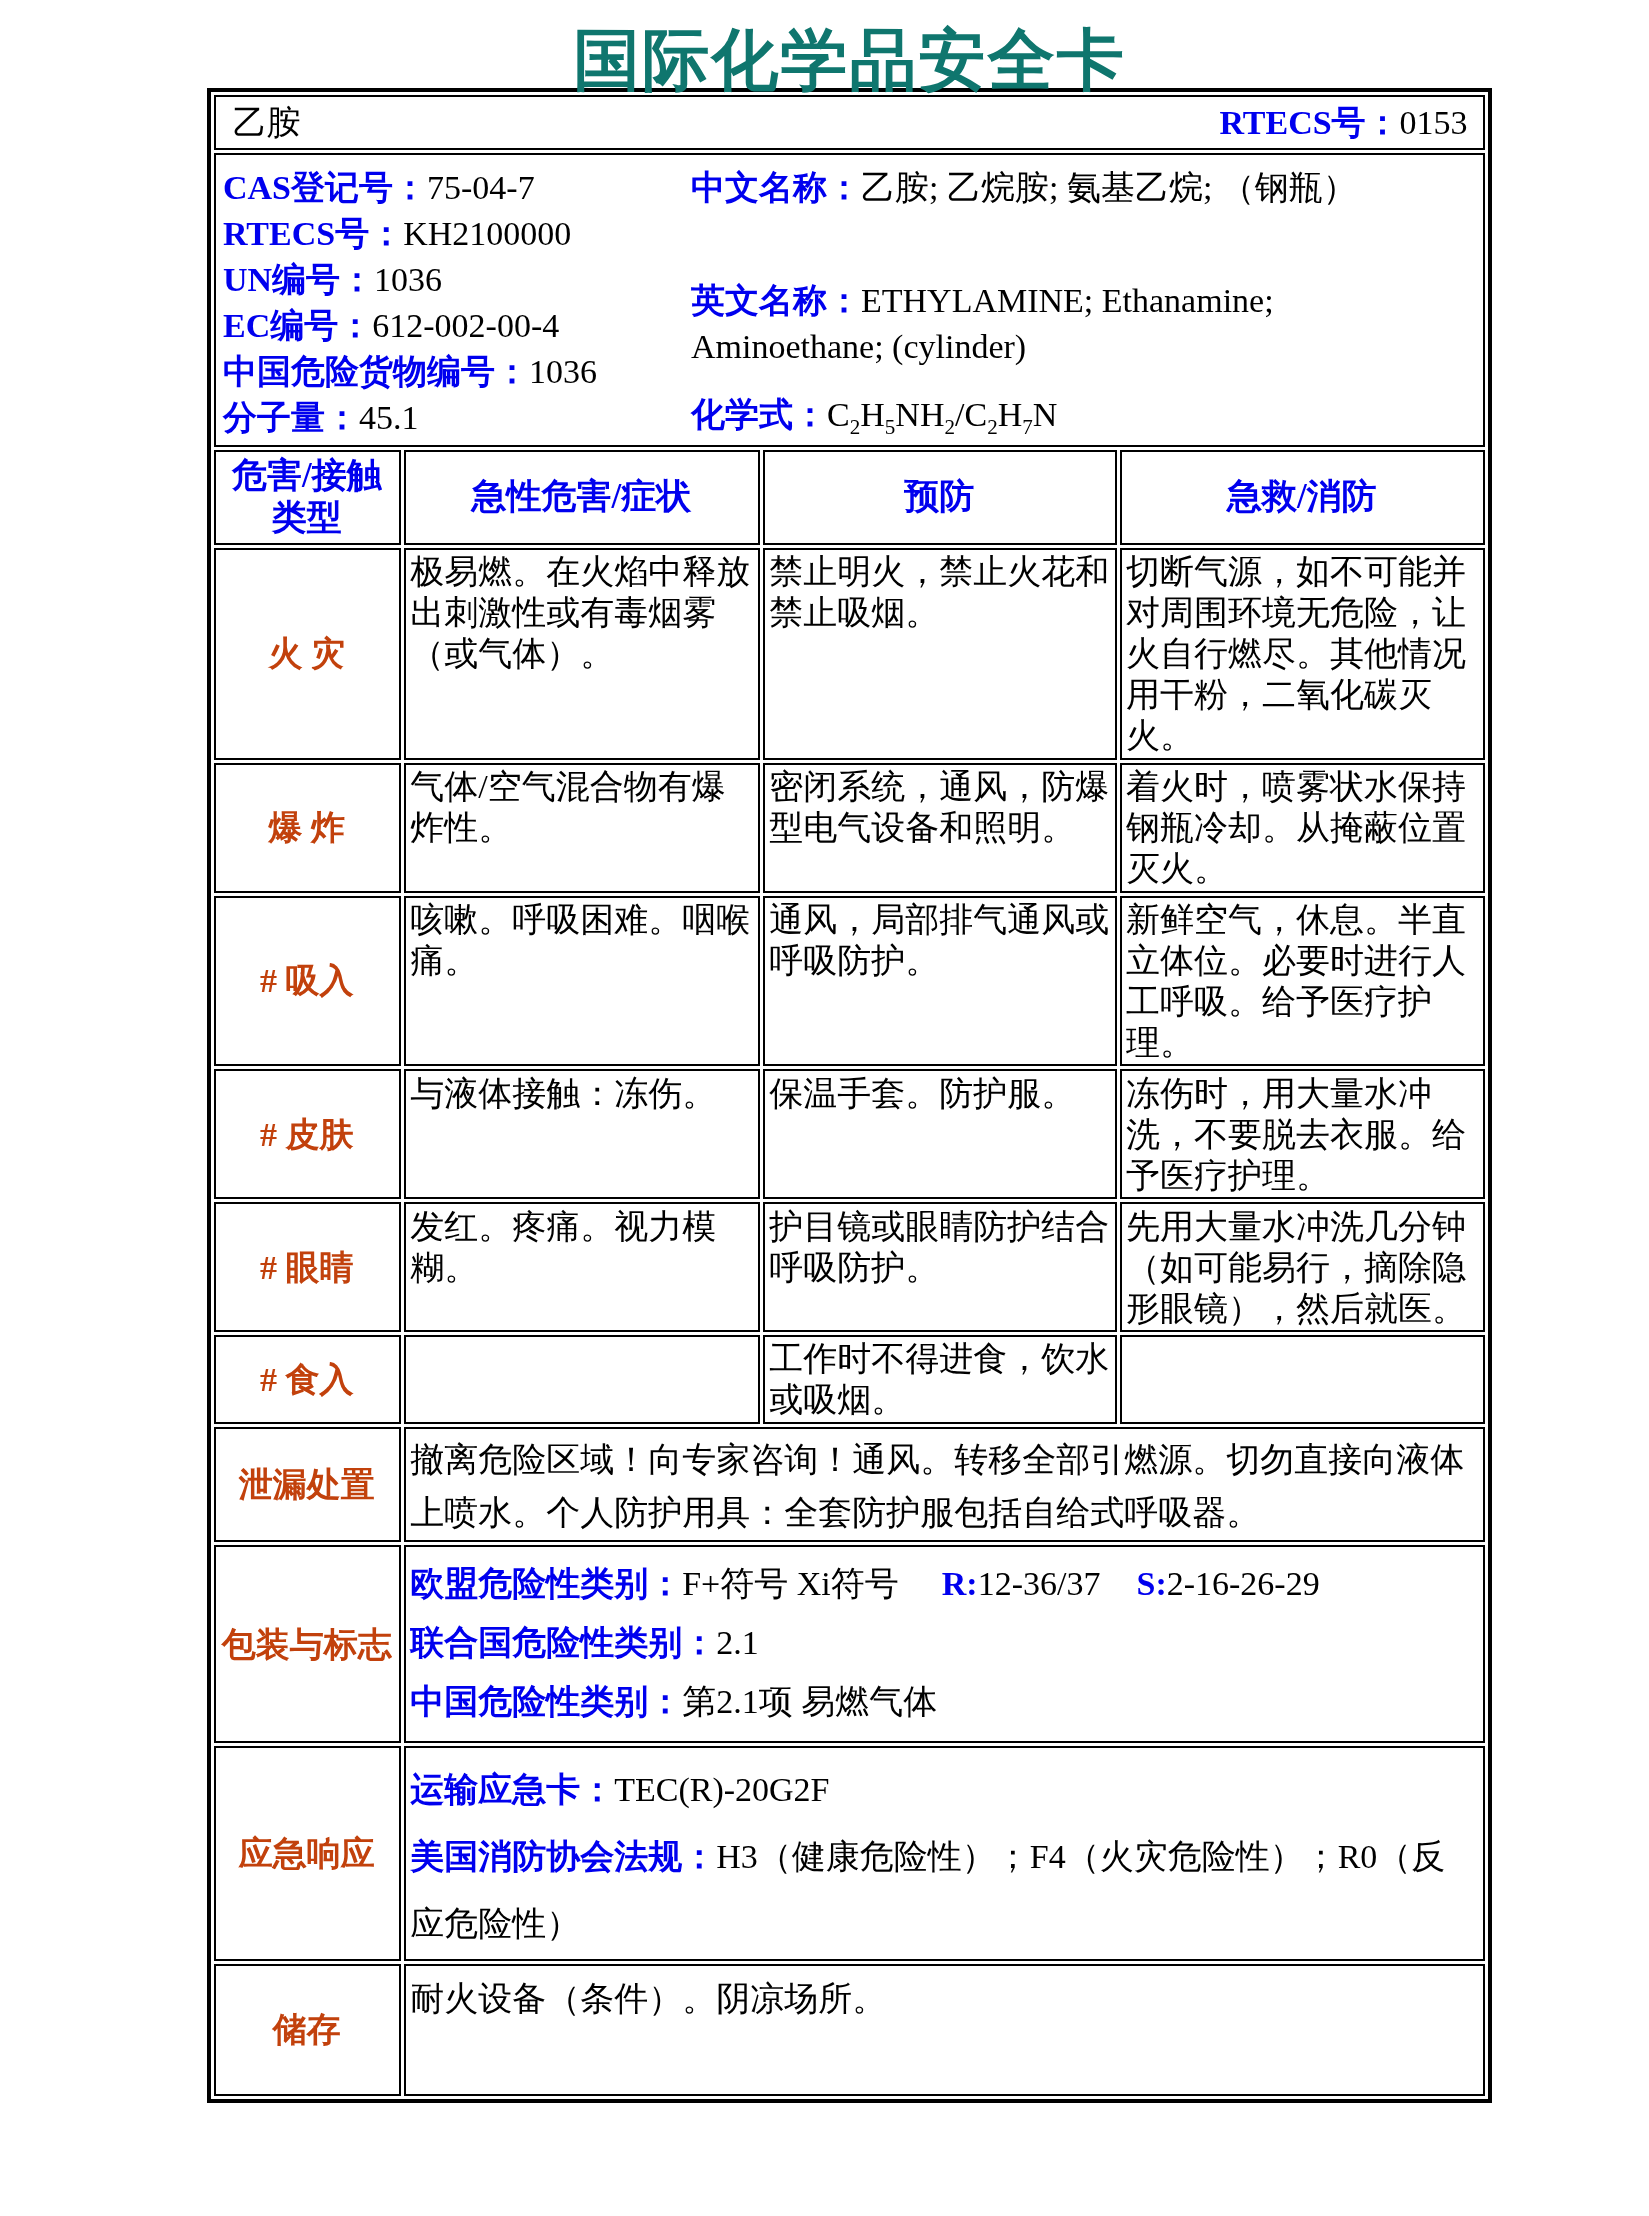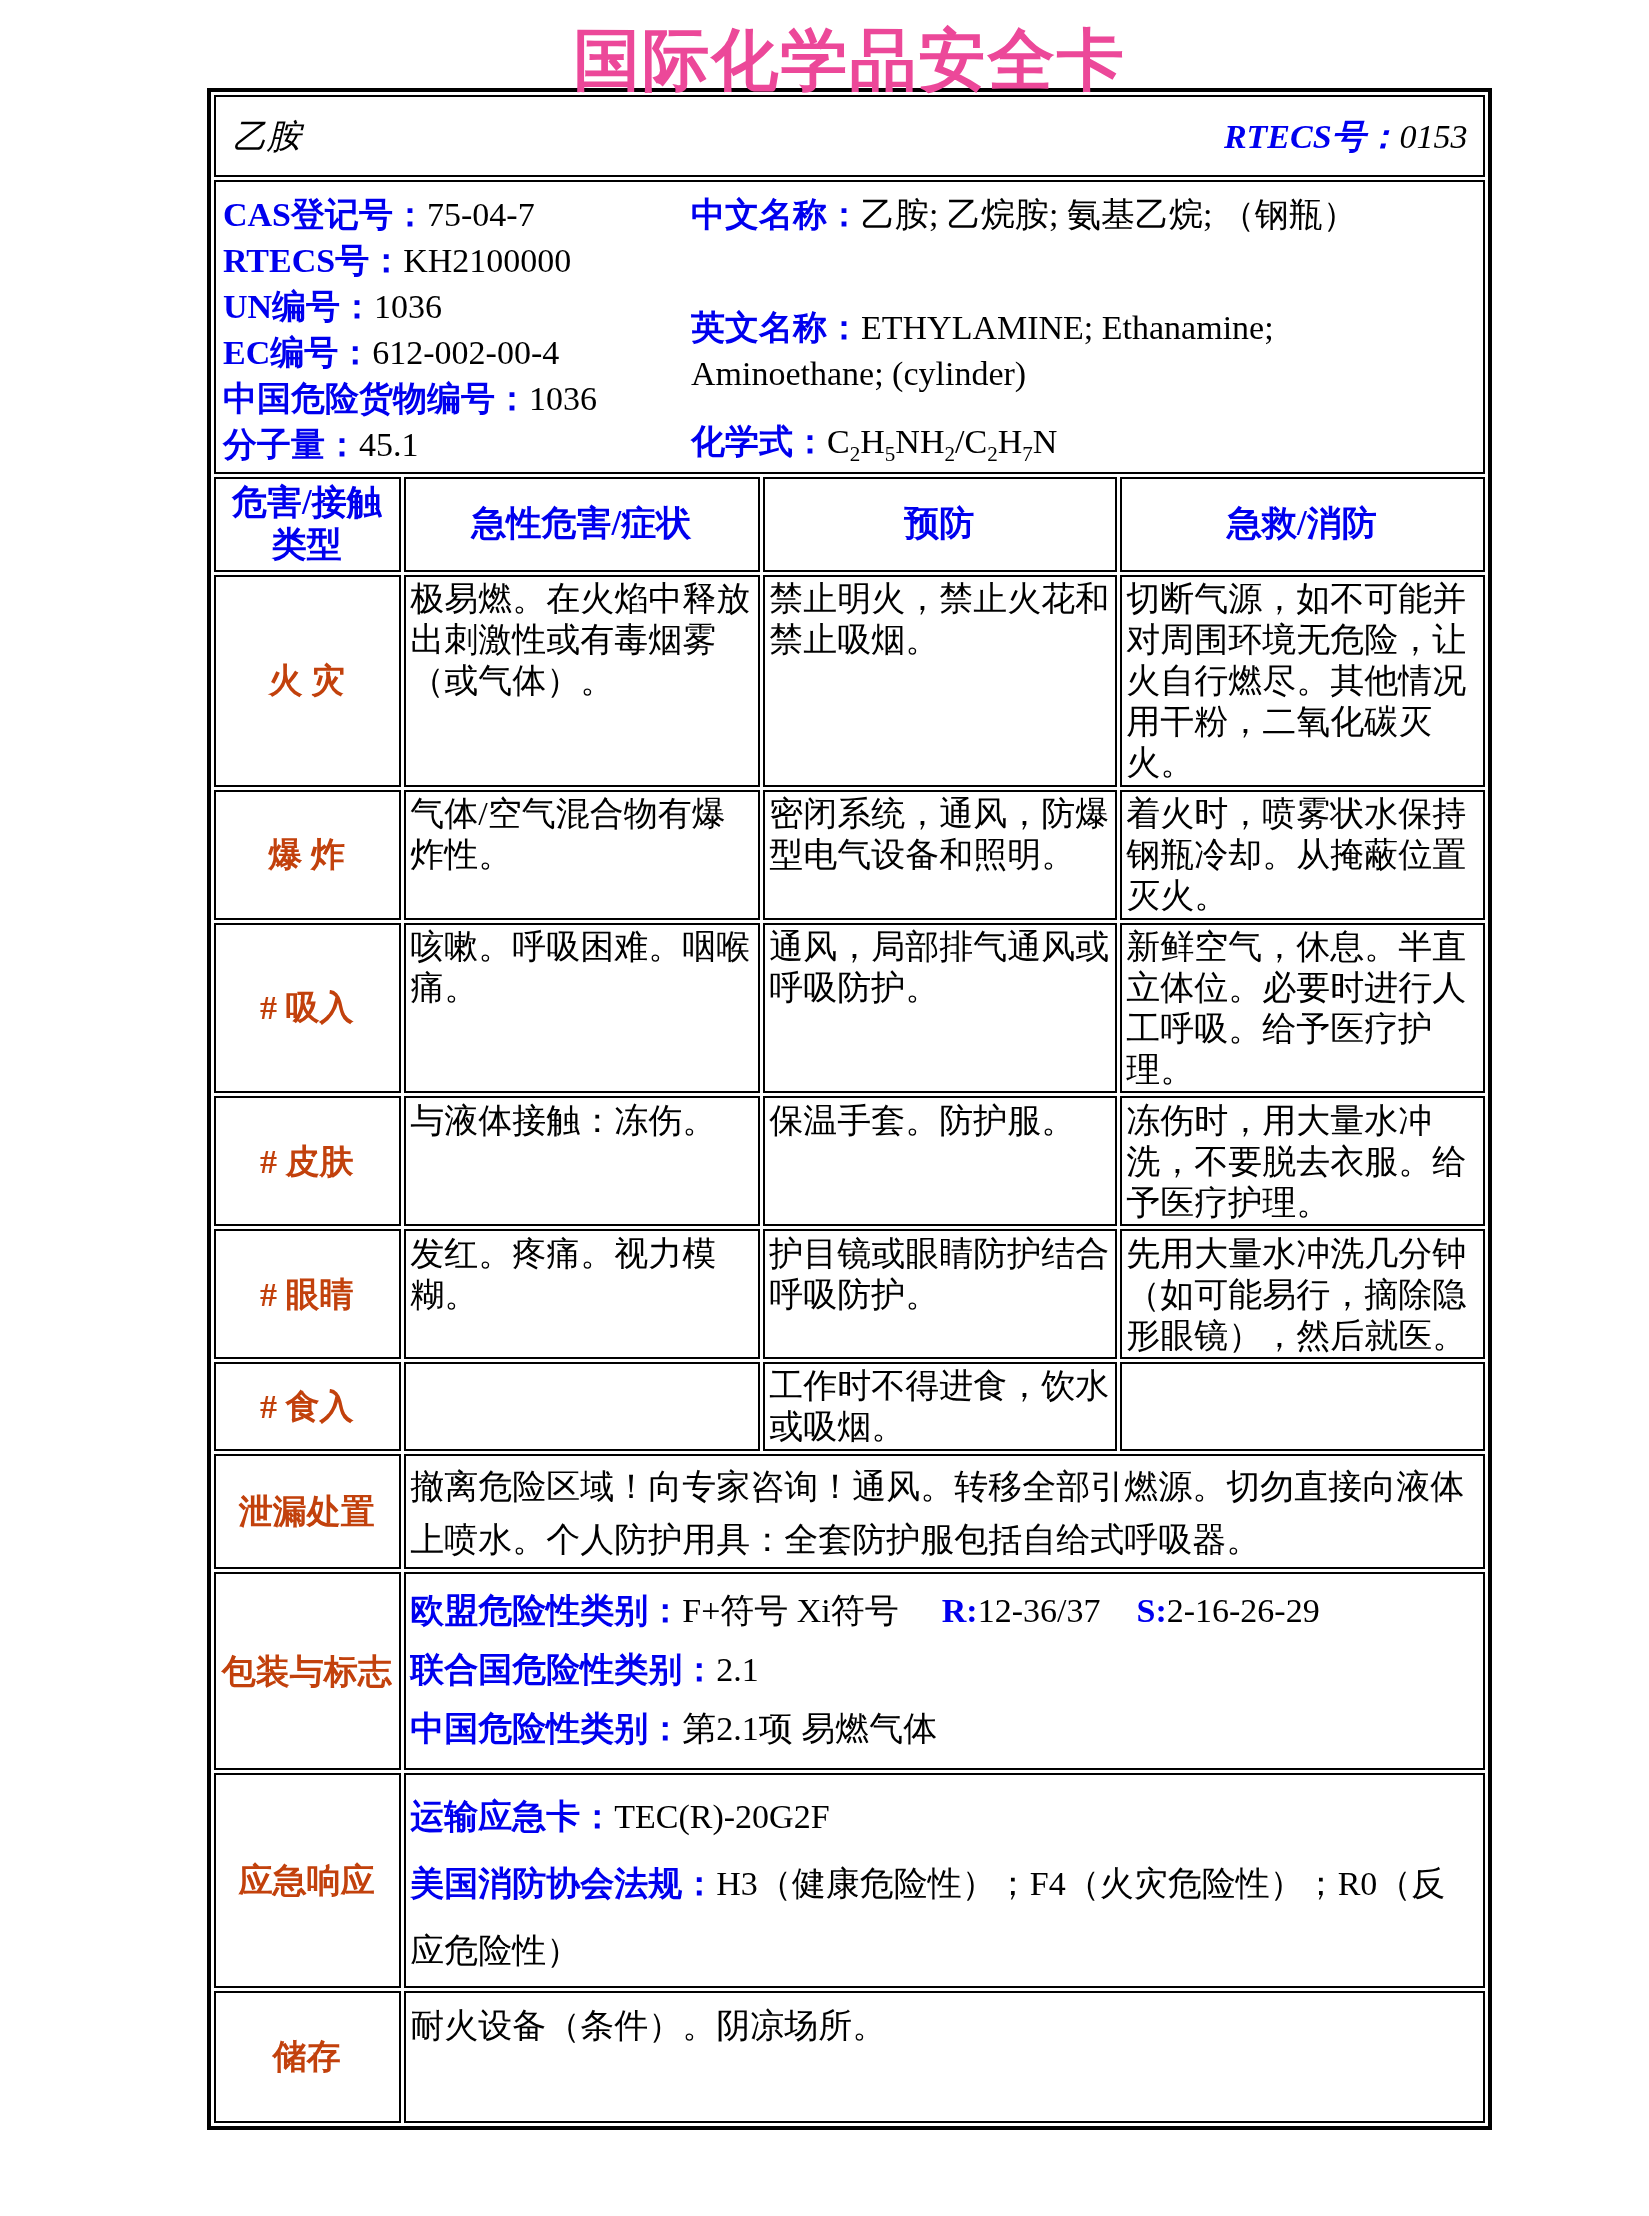--- a/index.html
+++ b/index.html
@@ -7,21 +7,21 @@
     width:1649px;height:2216px;
     font-family:"Liberation Serif","DejaVu Serif",serif;
     color:#000;
     -webkit-font-smoothing:antialiased;
   }
   .title{
     padding-top:15.4px;
     width:1285px;margin-left:207px;
     text-align:center;
     font-size:67px;font-weight:bold;letter-spacing:2.1px;
-    color:#ec4899;
+    color:#0f766e;
     height:88px;box-sizing:border-box;
   }
   .card{
     margin-left:207px;width:1285px;
     border:4.9px solid #000;
     box-sizing:border-box;
     background:#fff;
   }
   table.icsc{
     width:100%;
@@ -36,21 +36,21 @@
     border:2.1px solid #000;
     font-size:34px;line-height:41px;
     vertical-align:top;
     padding:1.4px 5.6px 1.4px 4.2px;
     box-sizing:border-box;
     overflow:hidden;
   }
   .blue-label{color:#0000EE;font-weight:bold;}
   .preline{white-space:pre-line;}
   
-  .r-name td{height:82px;vertical-align:middle;font-style:italic;}
+  .r-name td{height:55px;vertical-align:middle;}
   .r-info td{height:277px;}
   .r-head td{height:95px;}
   .r-fire td{height:204px;margin-left:16px;}
   .r-expl td{height:99px;}
   .r-cont td{height:39px;}
   .r-inh td{height:158px;}
   .r-skin td{height:125px;}
   .r-eyes td{height:125px;}
   .r-ing td{height:76px;}
   .r-spill td{height:105px;}

